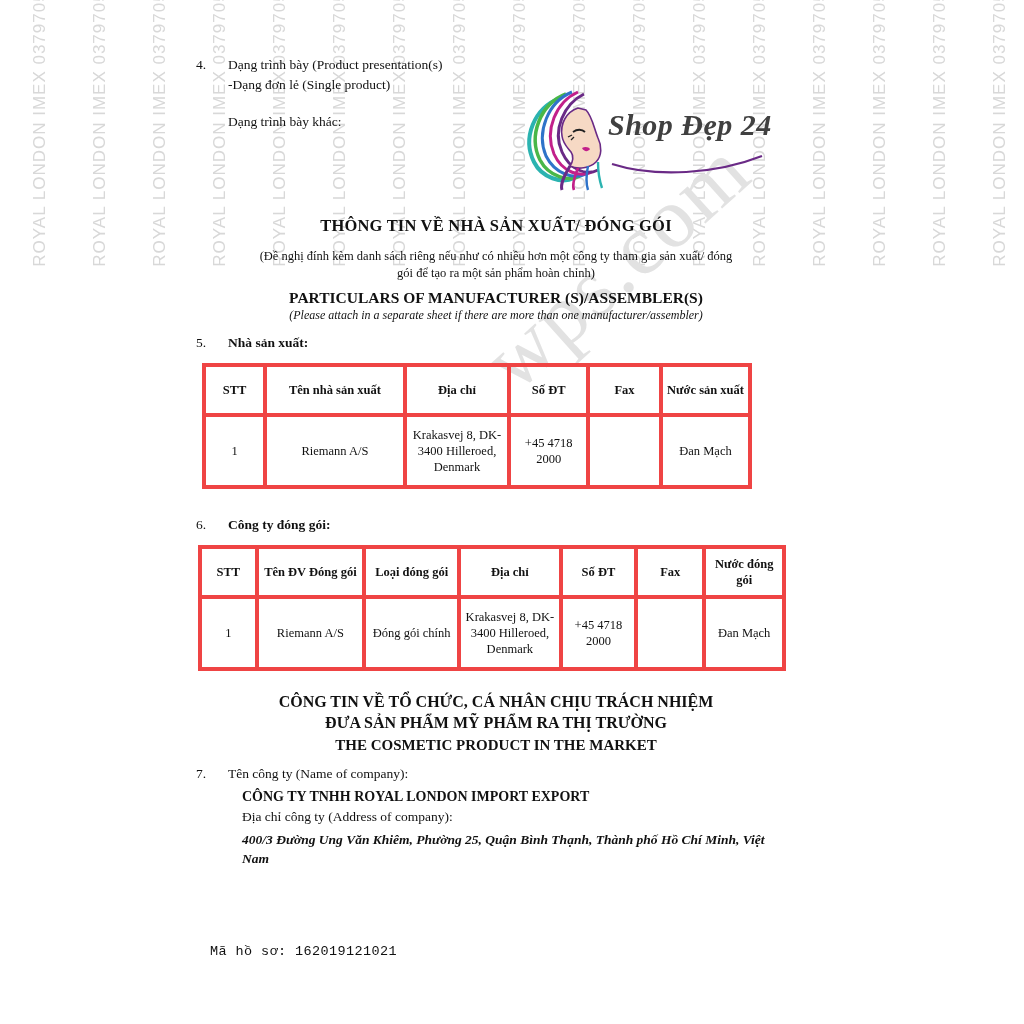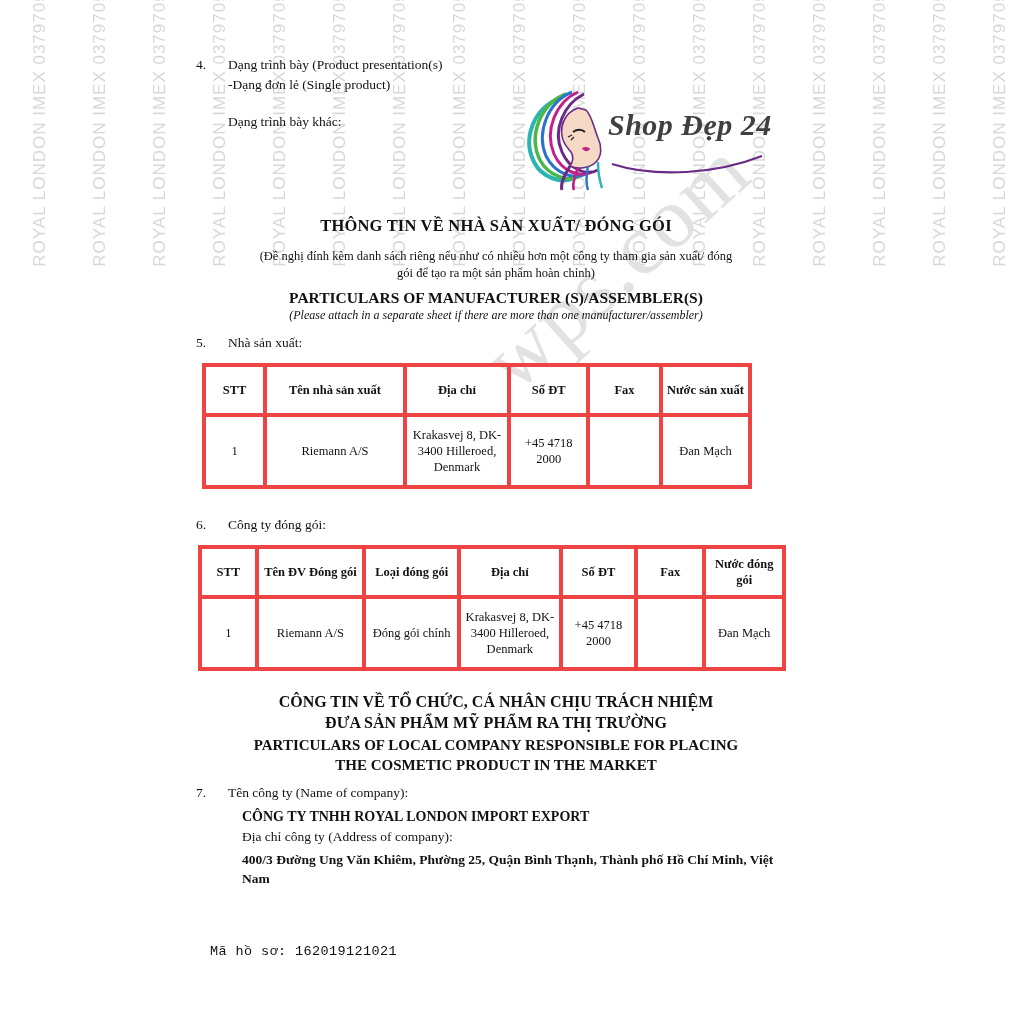--- a/index.html
+++ b/index.html
@@ -78,21 +78,21 @@
     font-weight:bold;
     margin:8px 0 0 0;
     text-align:center;
   }
   .sec-note-en{
     font-size:12px;
     text-align:center;
     margin-top:1px;
     font-style:italic;
   }
-  .lbl-bold{font-weight:normal;}
+  .lbl-bold{font-weight:bold;}
 
   
   table{
     border-collapse:collapse;
     font-size:12.5px;
     background:transparent;
   }
   table.t1{width:550px;margin:10px 0 0 6px;}
   table.t2{width:588px;margin:10px 0 0 2px;}
   th,td{
@@ -128,20 +128,21 @@
   .addr-line{
     margin:4px 0 0 46px;
     font-size:13.5px;
   }
   .addr-bold{
     font-weight:bold;
     font-size:13.5px;
     margin:6px 0 0 46px;
     line-height:1.4;
     width:545px;
+    font-style:italic;
   }
   .code{
     position:absolute;
     left:210px;top:944px;
     font-family:"Liberation Mono", monospace;
     font-size:13.5px;
     letter-spacing:.4px;
   }
 
   
@@ -299,21 +300,20 @@
       </tbody>
     </table>
 
     <div style="height:20px;"></div>
 
     <div class="block-title">
       <div>CÔNG TIN VỀ TỔ CHỨC, CÁ NHÂN CHỊU TRÁCH NHIỆM</div>
       <div>ĐƯA SẢN PHẨM MỸ PHẨM RA THỊ TRƯỜNG</div>
     </div>
     <div class="block-title-en">
-      <div>PARTICULARS OF LOCAL COMPANY RESPONSIBLE FOR PLACING</div>
       <div>THE COSMETIC PRODUCT IN THE MARKET</div>
     </div>
 
     <div style="height:8px;"></div>
 
     <div class="row-num">
       <div class="num">7.</div>
       <div>Tên công ty (Name of company):</div>
     </div>
     <div class="company">CÔNG TY TNHH ROYAL LONDON IMPORT EXPORT</div>

